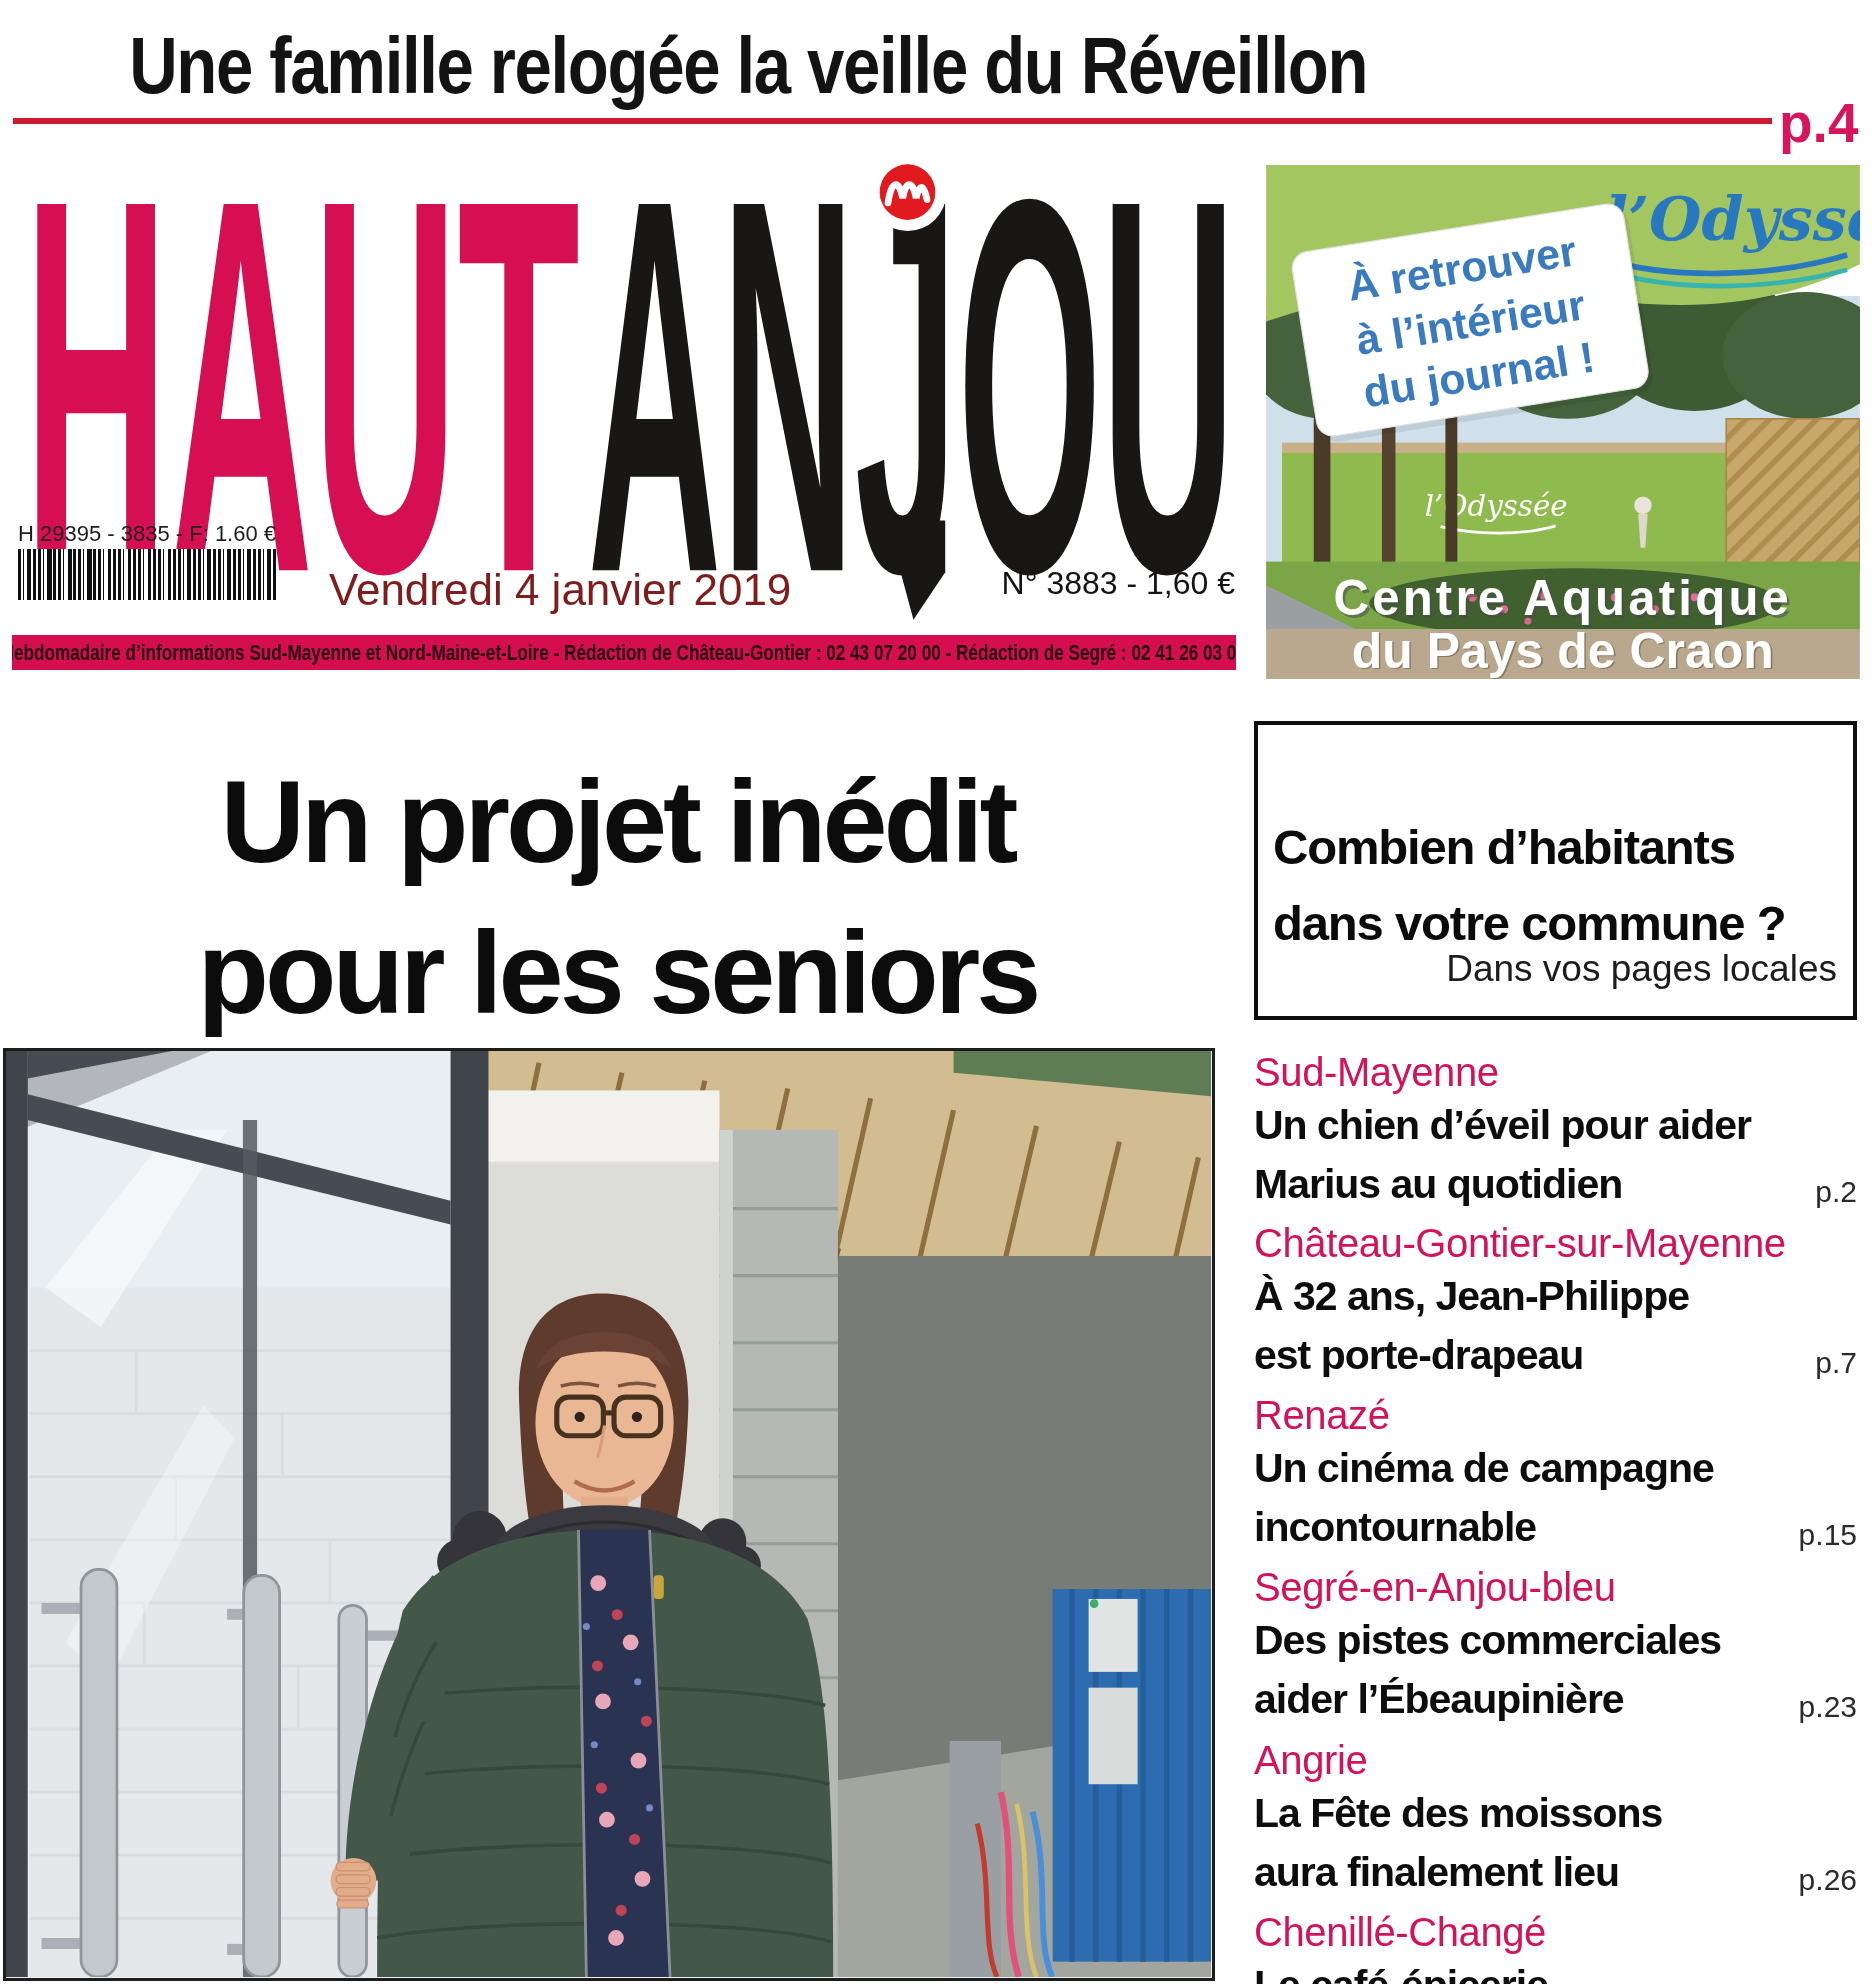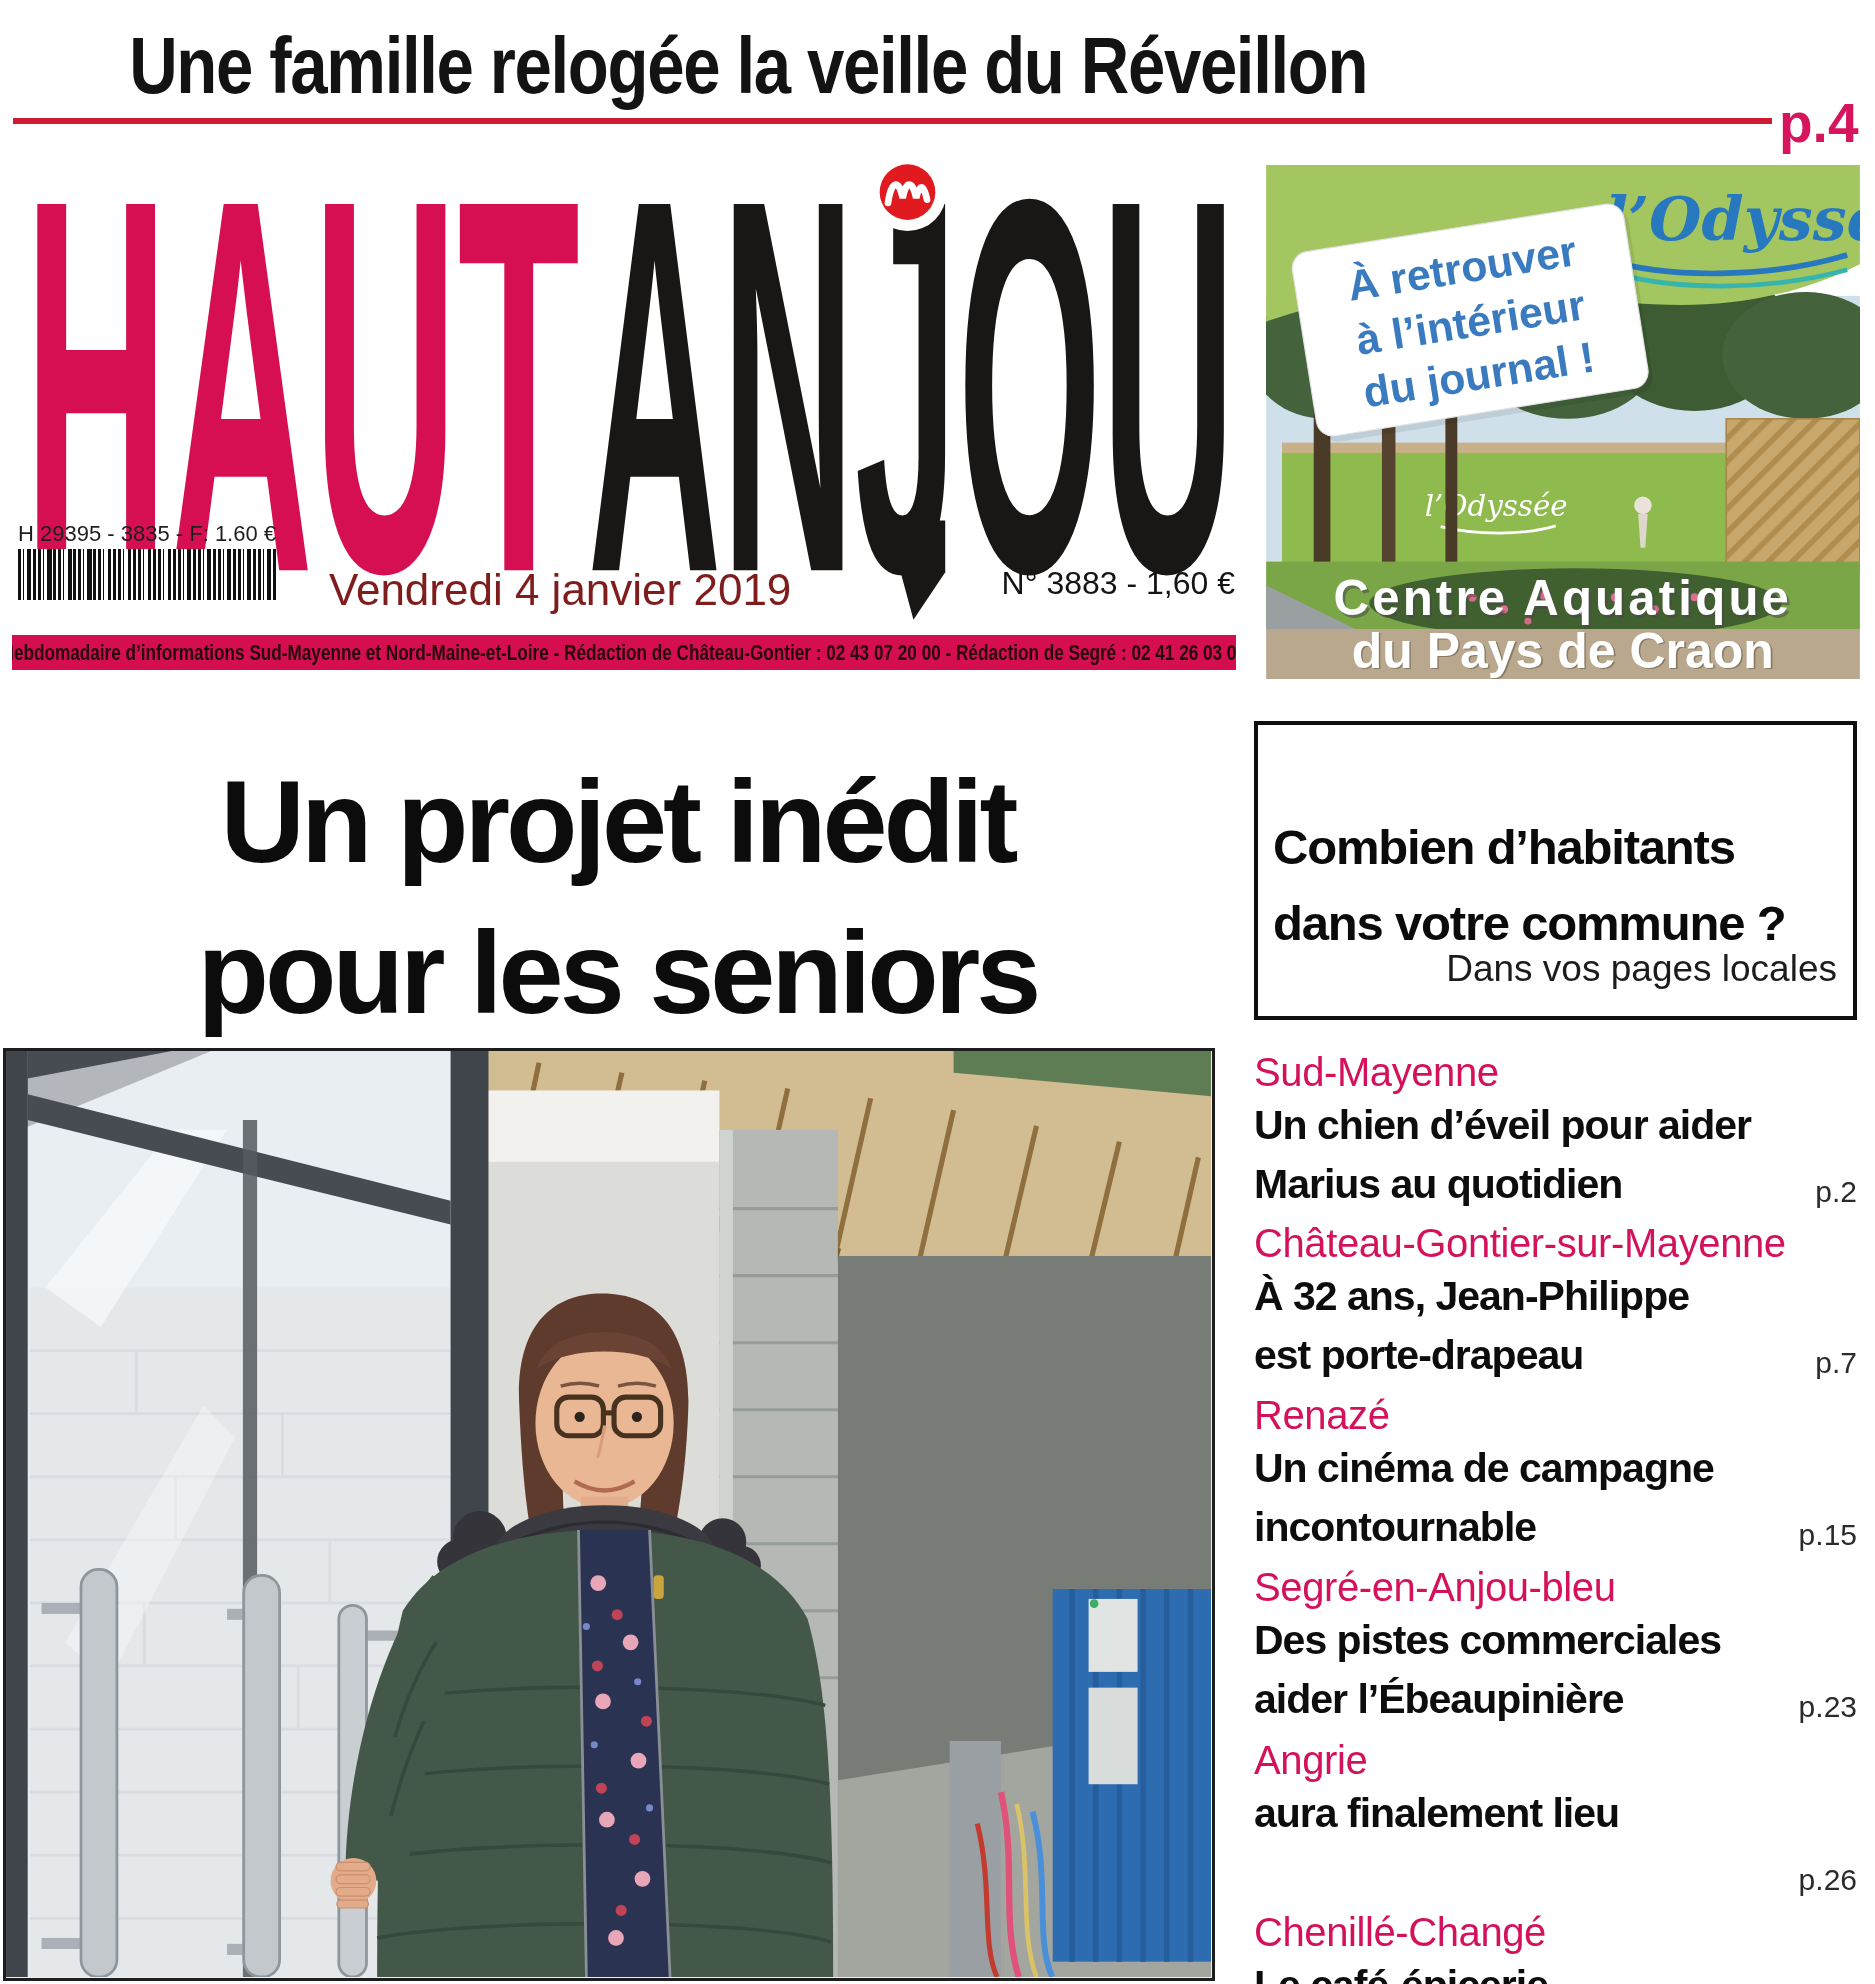--- a/index.html
+++ b/index.html
@@ -339,20 +339,21 @@
       <div class="pref">p.15</div>
     </div>
     <div class="local-item" style="top:515px;">
       <div class="kicker">Segré-en-Anjou-bleu</div>
       <div class="titleln">Des pistes commerciales</div>
       <div class="titleln">aider l’Ébeaupinière</div>
       <div class="pref">p.23</div>
     </div>
     <div class="local-item" style="top:688px;">
       <div class="kicker">Angrie</div>
+      <div class="titleln">La Fête des moissons</div>
       <div class="titleln">aura finalement lieu</div>
       <div class="pref">p.26</div>
     </div>
     <div class="local-item" style="top:860px;">
       <div class="kicker">Chenillé-Changé</div>
       <div class="titleln">Le café-épicerie</div>
 
     </div>
   </div>
 

